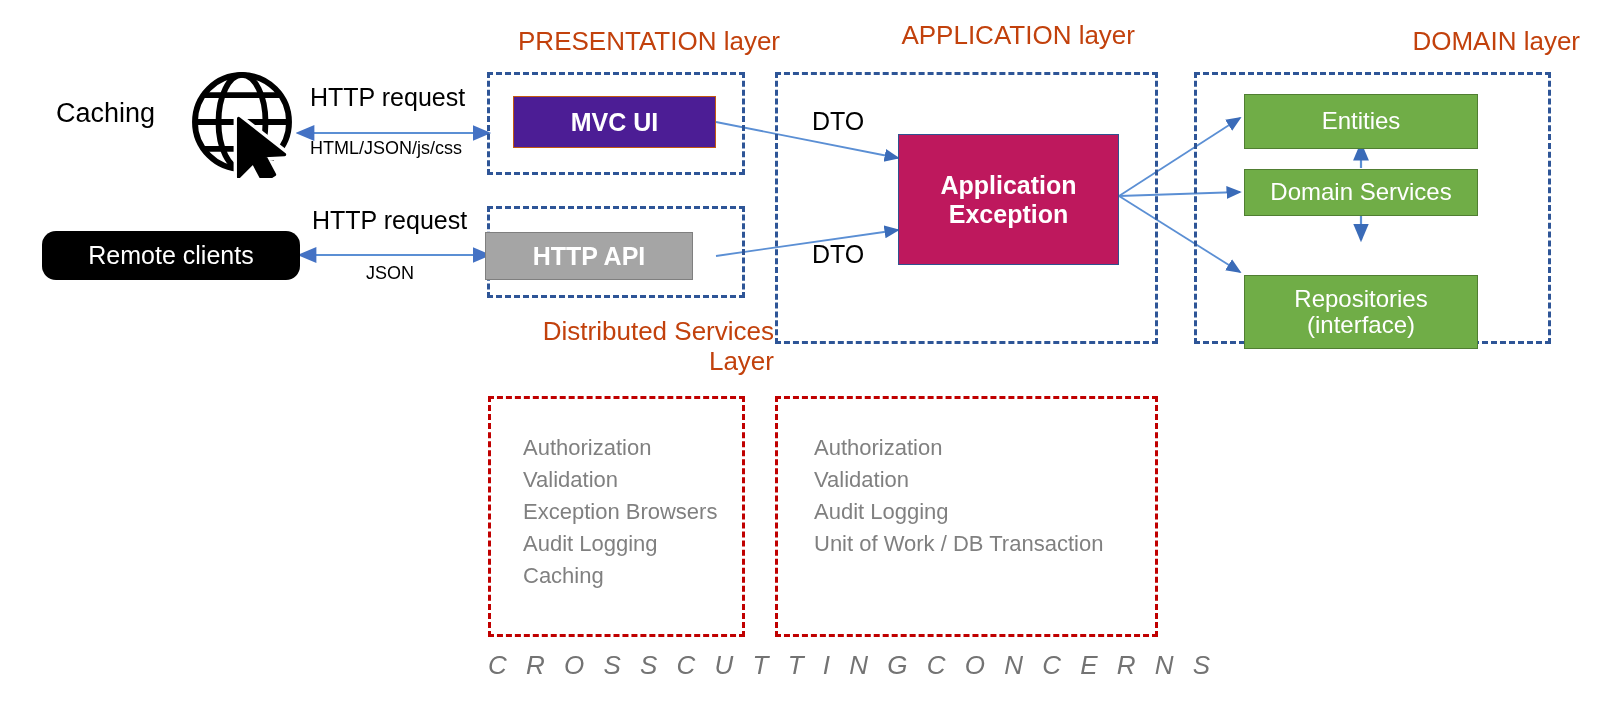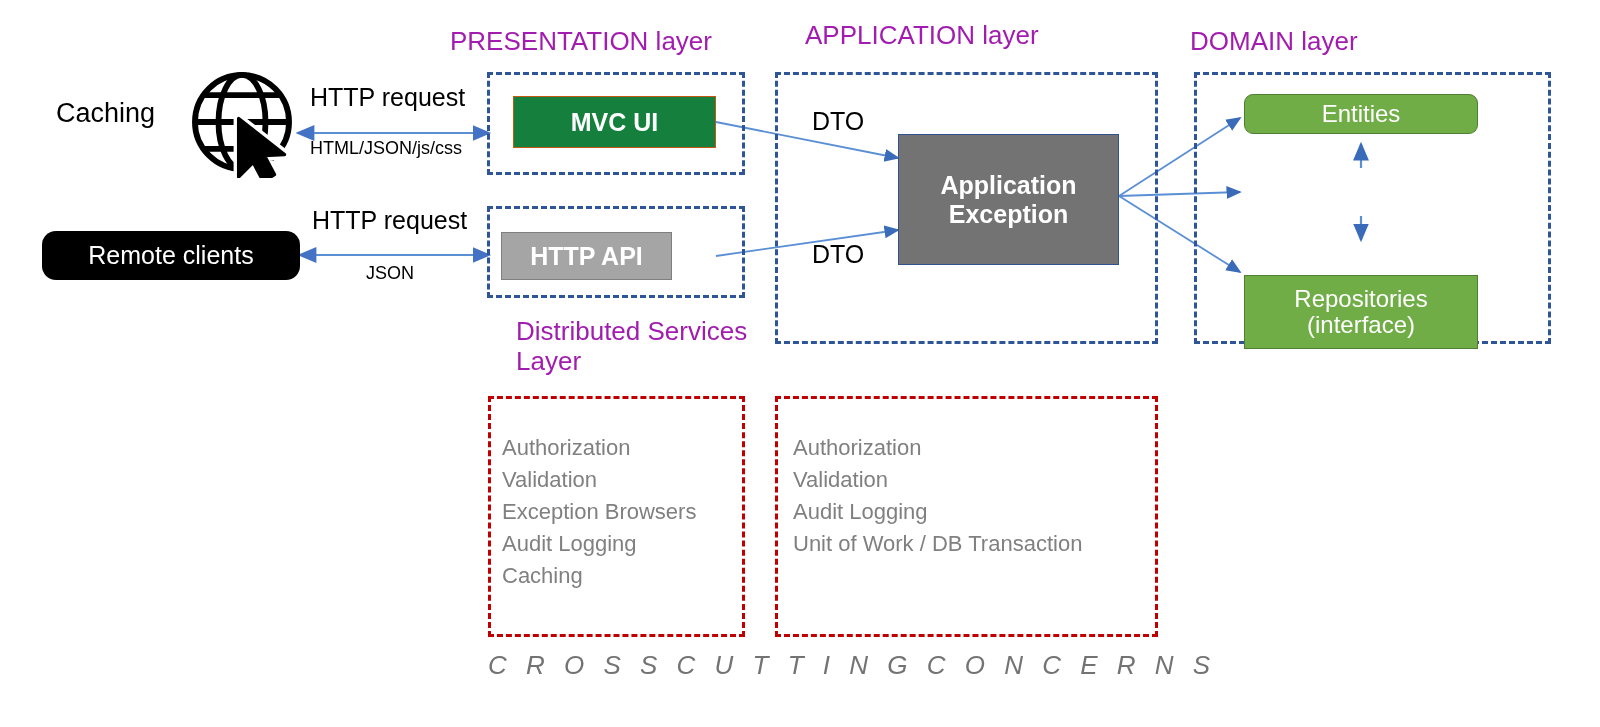--- a/index.html
+++ b/index.html
@@ -16,24 +16,24 @@
     position: relative;
     width: 1600px;
     height: 727px;
     background: #ffffff;
     overflow: hidden;
   }
   .abs { position: absolute; }
 
   
   .layer-caption {
-    color: #a21caf;
+    color: #c2410c;
     font-size: 26px;
     line-height: 30px;
-    text-align: left;
+    text-align: right;
     white-space: nowrap;
   }
   .layer-caption.wrap { white-space: normal; }
 
   
   .layer-box {
     border: 3px dashed #2E5597;
     box-sizing: border-box;
   }
   
@@ -46,42 +46,42 @@
   .comp {
     box-sizing: border-box;
     display: flex;
     align-items: center;
     justify-content: center;
     text-align: center;
     color: #ffffff;
     font-size: 25px;
   }
   .comp.bold { font-weight: bold; }
-  .comp.orange { background: #15803d; border: 1px solid #C45911; justify-content: center; }
+  .comp.orange { background: #4c1d95; border: 1px solid #C45911; justify-content: center; }
   .comp.grey   { background: #A5A5A5; border: 1px solid #7F7F7F; }
-  .comp.blue   { background: #737373; border: 1px solid #2F528F; line-height: 1.15; justify-content: center; }
+  .comp.blue   { background: #be185d; border: 1px solid #2F528F; line-height: 1.15; justify-content: center; }
   .comp.green  { background: #70AD47; border: 1px solid #507E32; line-height: 1.1; font-size: 24px; }
   .comp.black  { background: #000000; border: 0; font-size: 25px; }
 
   
   .label {
     color: #000000;
     white-space: nowrap;
   }
   .label.big   { font-size: 25px; }
   .label.small { font-size: 18px; }
   .label.name  { font-size: 27px; }
 
   
   .ccc-list {
     color: #808080;
     font-size: 22px;
     line-height: 32px;
   }
-  .ccc-list div { white-space: nowrap; }
+  .ccc-list div { white-space: nowrap; margin-left: 21px; }
 
   .ccc-title {
     color: #737373;
     font-size: 26px;
     font-style: italic;
     font-weight: normal;
     letter-spacing: 6px;
     white-space: nowrap;
   }
 
@@ -161,21 +161,21 @@
   <div class="abs layer-caption" style="left:450px; top:26px; width:330px;">PRESENTATION layer</div>
 
   <div class="abs layer-box" style="left:487px; top:72px; width:258px; height:103px;"></div>
 
   <div class="abs comp orange bold" style="left:513px; top:96px; width:203px; height:52px;">
     <span>MVC UI</span>
   </div>
 
   <div class="abs layer-box" style="left:487px; top:206px; width:258px; height:92px;"></div>
 
-  <div class="abs comp grey bold" style="left:501px; top:232px; width:171px; height:48px;">
+  <div class="abs comp grey bold" style="left:485px; top:232px; width:208px; height:48px;">
     <span>HTTP API</span>
   </div>
 
   <div class="abs layer-caption wrap" style="left:516px; top:316px; width:258px;">
     <span>Distributed Services</span>
     <span>Layer</span>
   </div>
 
   <div class="abs layer-caption" style="left:805px; top:20px; width:330px;">APPLICATION layer</div>
 
@@ -186,24 +186,27 @@
     <span>Exception</span>
   </div>
 
   <div class="abs label big" style="left:812px; top:107px;">DTO</div>
   <div class="abs label big" style="left:812px; top:240px;">DTO</div>
 
   <div class="abs layer-caption" style="left:1190px; top:26px; width:390px;">DOMAIN layer</div>
 
   <div class="abs layer-box" style="left:1194px; top:72px; width:357px; height:272px;"></div>
 
-  <div class="abs comp green" style="left:1244px; top:94px; width:234px; height:40px;border-radius:9px;">
+  <div class="abs comp green" style="left:1244px; top:94px; width:234px; height:55px;">
     <span>Entities</span>
   </div>
 
+  <div class="abs comp green" style="left:1244px; top:169px; width:234px; height:47px;">
+    <span>Domain Services</span>
+  </div>
 
   <div class="abs comp green" style="left:1244px; top:241px; width:234px; height:74px; flex-direction:column;margin-top:34px;">
     <span>Repositories</span>
     <span>(interface)</span>
   </div>
 
   <div class="abs ccc-box" style="left:488px; top:396px; width:257px; height:241px;"></div>
 
   <div class="abs ccc-list" style="left:502px; top:432px; width:240px;">
     <div>Authorization</div>

